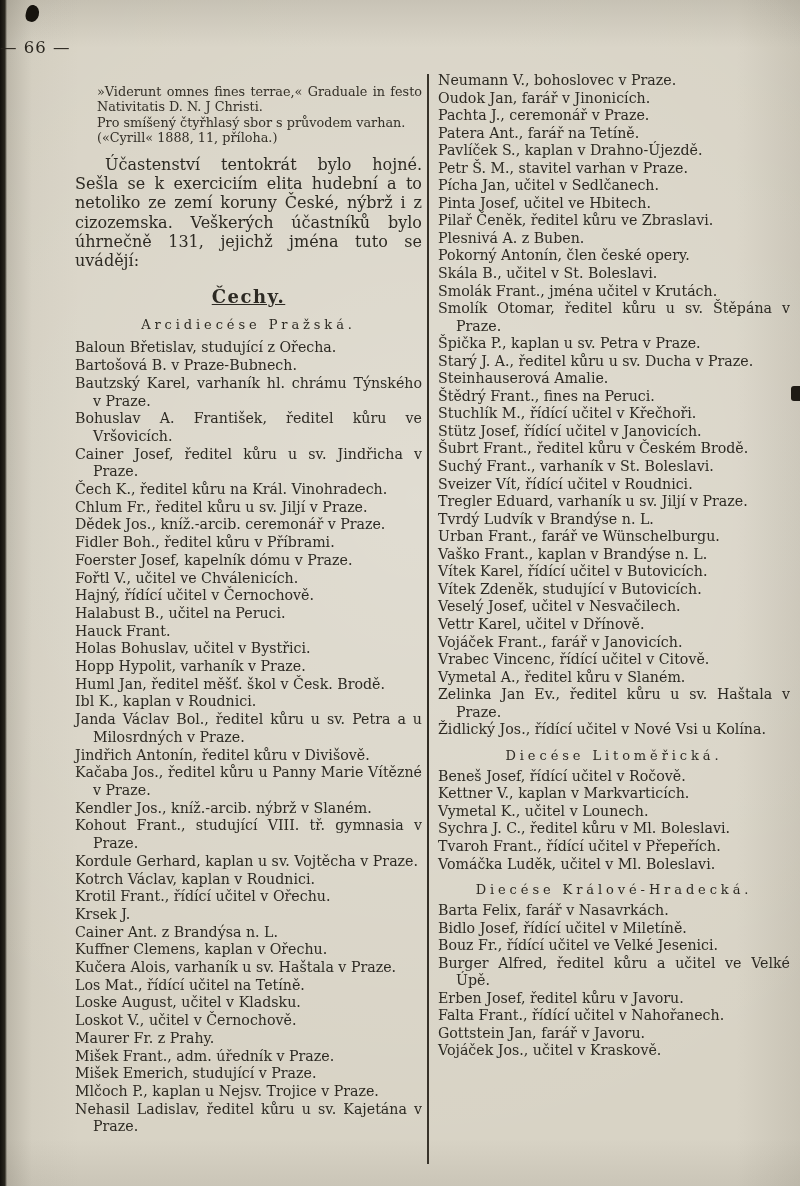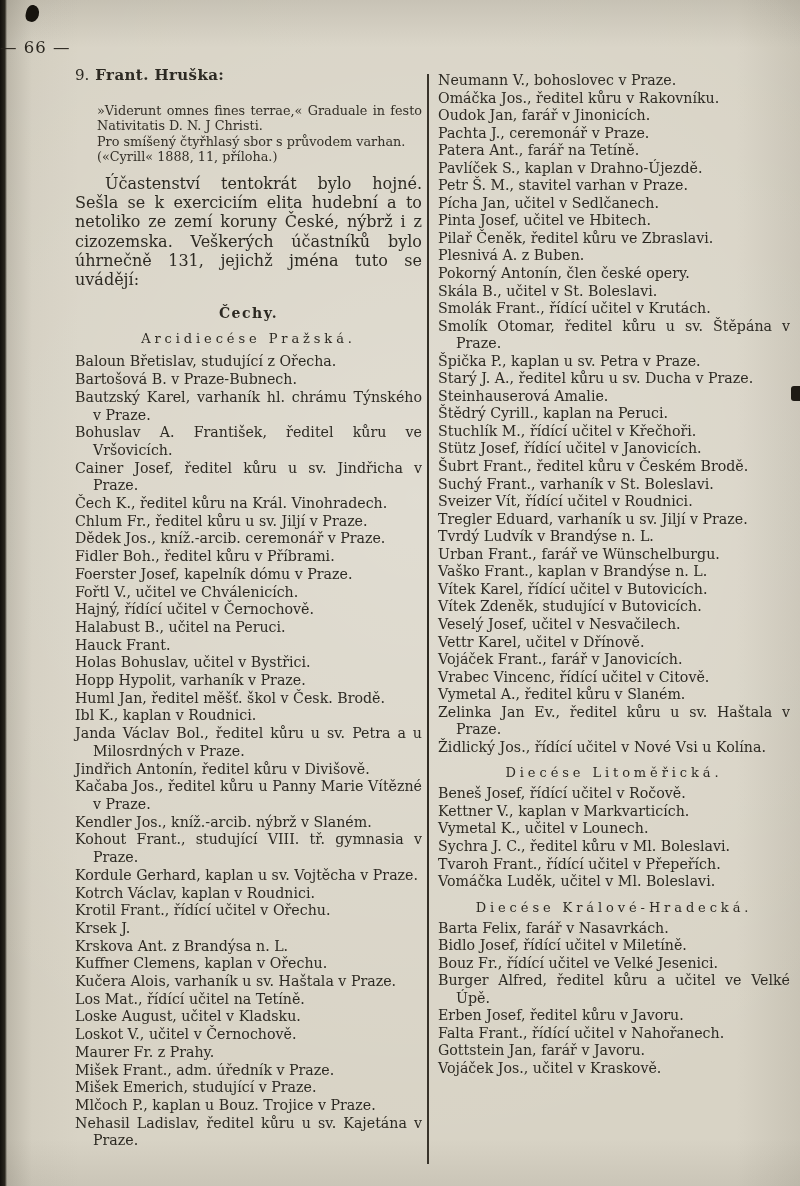--- a/index.html
+++ b/index.html
@@ -63,21 +63,21 @@
   }
   .entry-detail .line { display: block; }
 
   .intro {
     margin-top: 9px; font-size: 16px; line-height: 19.3px;
     text-align: justify; text-indent: 30px;
   }
 
   .h-region {
     margin: 10px 0 0 0; text-align: center;
-    font-size: 14px; font-weight: bold; letter-spacing: 1.5px;
+    font-size: 18px; font-weight: bold; letter-spacing: 1.5px; text-decoration: underline;
   }
   .h-diocese {
     margin: 10px 0 6px 0; text-align: center;
     font-size: 13px; font-weight: normal; letter-spacing: 0.30em;
     white-space: nowrap;
   }
   .col-right .h-diocese { margin: 9px 0 5px 0; }
 
   .name-list {
     list-style: none; margin: 7px 0 0 0; padding: 0;
@@ -96,23 +96,20 @@
   <div class="edge-left"></div>
   <div class="corner-mark"></div>
   <div class="edge-dash"></div>
 
   <div class="page-number">— 66 —</div>
 
   <div class="col-divider"></div>
 
   <div class="col-left">
 
-    <div class="entry-head">
-      <span class="entry-num">9.</span><span class="entry-composer">Frant. Hruška:</span>
-    </div>
 
     <div class="entry-detail">
       <span class="line">»Viderunt omnes fines terrae,« Graduale in festo Nativitatis D. N. J Christi.</span>
       <span class="line">Pro smíšený čtyřhlasý sbor s průvodem varhan.</span>
       <span class="line">(«Cyrill« 1888, 11, příloha.)</span>
     </div>
 
     <p class="intro">Účastenství tentokrát bylo hojné. Sešla se k exerciciím elita hudební a to netoliko ze zemí koruny České, nýbrž i z cizozemska. Veškerých účastníků bylo úhrnečně 131, jejichž jména tuto se uvádějí:</p>
 
     <h2 class="h-region">Čechy.</h2>
@@ -140,57 +137,56 @@
         <li class="name-item">Ibl K., kaplan v Roudnici.</li>
         <li class="name-item">Janda Václav Bol., ředitel kůru u sv. Petra a u Milosrdných v Praze.</li>
         <li class="name-item">Jindřich Antonín, ředitel kůru v Divišově.</li>
         <li class="name-item">Kačaba Jos., ředitel kůru u Panny Marie Vítězné v Praze.</li>
         <li class="name-item">Kendler Jos., kníž.-arcib. nýbrž v Slaném.</li>
         <li class="name-item">Kohout Frant., studující VIII. tř. gymnasia v Praze.</li>
         <li class="name-item">Kordule Gerhard, kaplan u sv. Vojtěcha v Praze.</li>
         <li class="name-item">Kotrch Václav, kaplan v Roudnici.</li>
         <li class="name-item">Krotil Frant., řídící učitel v Ořechu.</li>
         <li class="name-item">Krsek J.</li>
-        <li class="name-item">Krskova Ant. z Brandýsa n. L.</li>
+        <li class="name-item">Cainer Ant. z Brandýsa n. L.</li>
         <li class="name-item">Kuffner Clemens, kaplan v Ořechu.</li>
         <li class="name-item">Kučera Alois, varhaník u sv. Haštala v Praze.</li>
         <li class="name-item">Los Mat., řídící učitel na Tetíně.</li>
         <li class="name-item">Loske August, učitel v Kladsku.</li>
         <li class="name-item">Loskot V., učitel v Černochově.</li>
         <li class="name-item">Maurer Fr. z Prahy.</li>
         <li class="name-item">Mišek Frant., adm. úředník v Praze.</li>
         <li class="name-item">Mišek Emerich, studující v Praze.</li>
-        <li class="name-item">Mlčoch P., kaplan u Bouz. Trojice v Praze.</li>
+        <li class="name-item">Mlčoch P., kaplan u Nejsv. Trojice v Praze.</li>
         <li class="name-item">Nehasil Ladislav, ředitel kůru u sv. Kajetána v Praze.</li>
       </ul>
 
   </div>
 
   <div class="col-right">
 
     <ul class="name-list">
         <li class="name-item">Neumann V., bohoslovec v Praze.</li>
-        <li class="name-item">Omáčka Jos., ředitel kůru v Rakovníku.</li>
         <li class="name-item">Oudok Jan, farář v Jinonicích.</li>
         <li class="name-item">Pachta J., ceremonář v Praze.</li>
         <li class="name-item">Patera Ant., farář na Tetíně.</li>
         <li class="name-item">Pavlíček S., kaplan v Drahno-Újezdě.</li>
         <li class="name-item">Petr Š. M., stavitel varhan v Praze.</li>
         <li class="name-item">Pícha Jan, učitel v Sedlčanech.</li>
         <li class="name-item">Pinta Josef, učitel ve Hbitech.</li>
         <li class="name-item">Pilař Čeněk, ředitel kůru ve Zbraslavi.</li>
         <li class="name-item">Plesnivá A. z Buben.</li>
         <li class="name-item">Pokorný Antonín, člen české opery.</li>
         <li class="name-item">Skála B., učitel v St. Boleslavi.</li>
-        <li class="name-item">Smolák Frant., řídící učitel v Krutách.</li>
+        <li class="name-item">Smolák Frant., jména učitel v Krutách.</li>
         <li class="name-item">Smolík Otomar, ředitel kůru u sv. Štěpána v Praze.</li>
         <li class="name-item">Špička P., kaplan u sv. Petra v Praze.</li>
         <li class="name-item">Starý J. A., ředitel kůru u sv. Ducha v Praze.</li>
         <li class="name-item">Steinhauserová Amalie.</li>
-        <li class="name-item">Štědrý Cyrill., kaplan na Peruci.</li>
+        <li class="name-item">Štědrý Frant., fines na Peruci.</li>
         <li class="name-item">Stuchlík M., řídící učitel v Křečhoři.</li>
         <li class="name-item">Stütz Josef, řídící učitel v Janovicích.</li>
         <li class="name-item">Šubrt Frant., ředitel kůru v Českém Brodě.</li>
         <li class="name-item">Suchý Frant., varhaník v St. Boleslavi.</li>
         <li class="name-item">Sveizer Vít, řídící učitel v Roudnici.</li>
         <li class="name-item">Tregler Eduard, varhaník u sv. Jiljí v Praze.</li>
         <li class="name-item">Tvrdý Ludvík v Brandýse n. L.</li>
         <li class="name-item">Urban Frant., farář ve Wünschelburgu.</li>
         <li class="name-item">Vaško Frant., kaplan v Brandýse n. L.</li>
         <li class="name-item">Vítek Karel, řídící učitel v Butovicích.</li>

